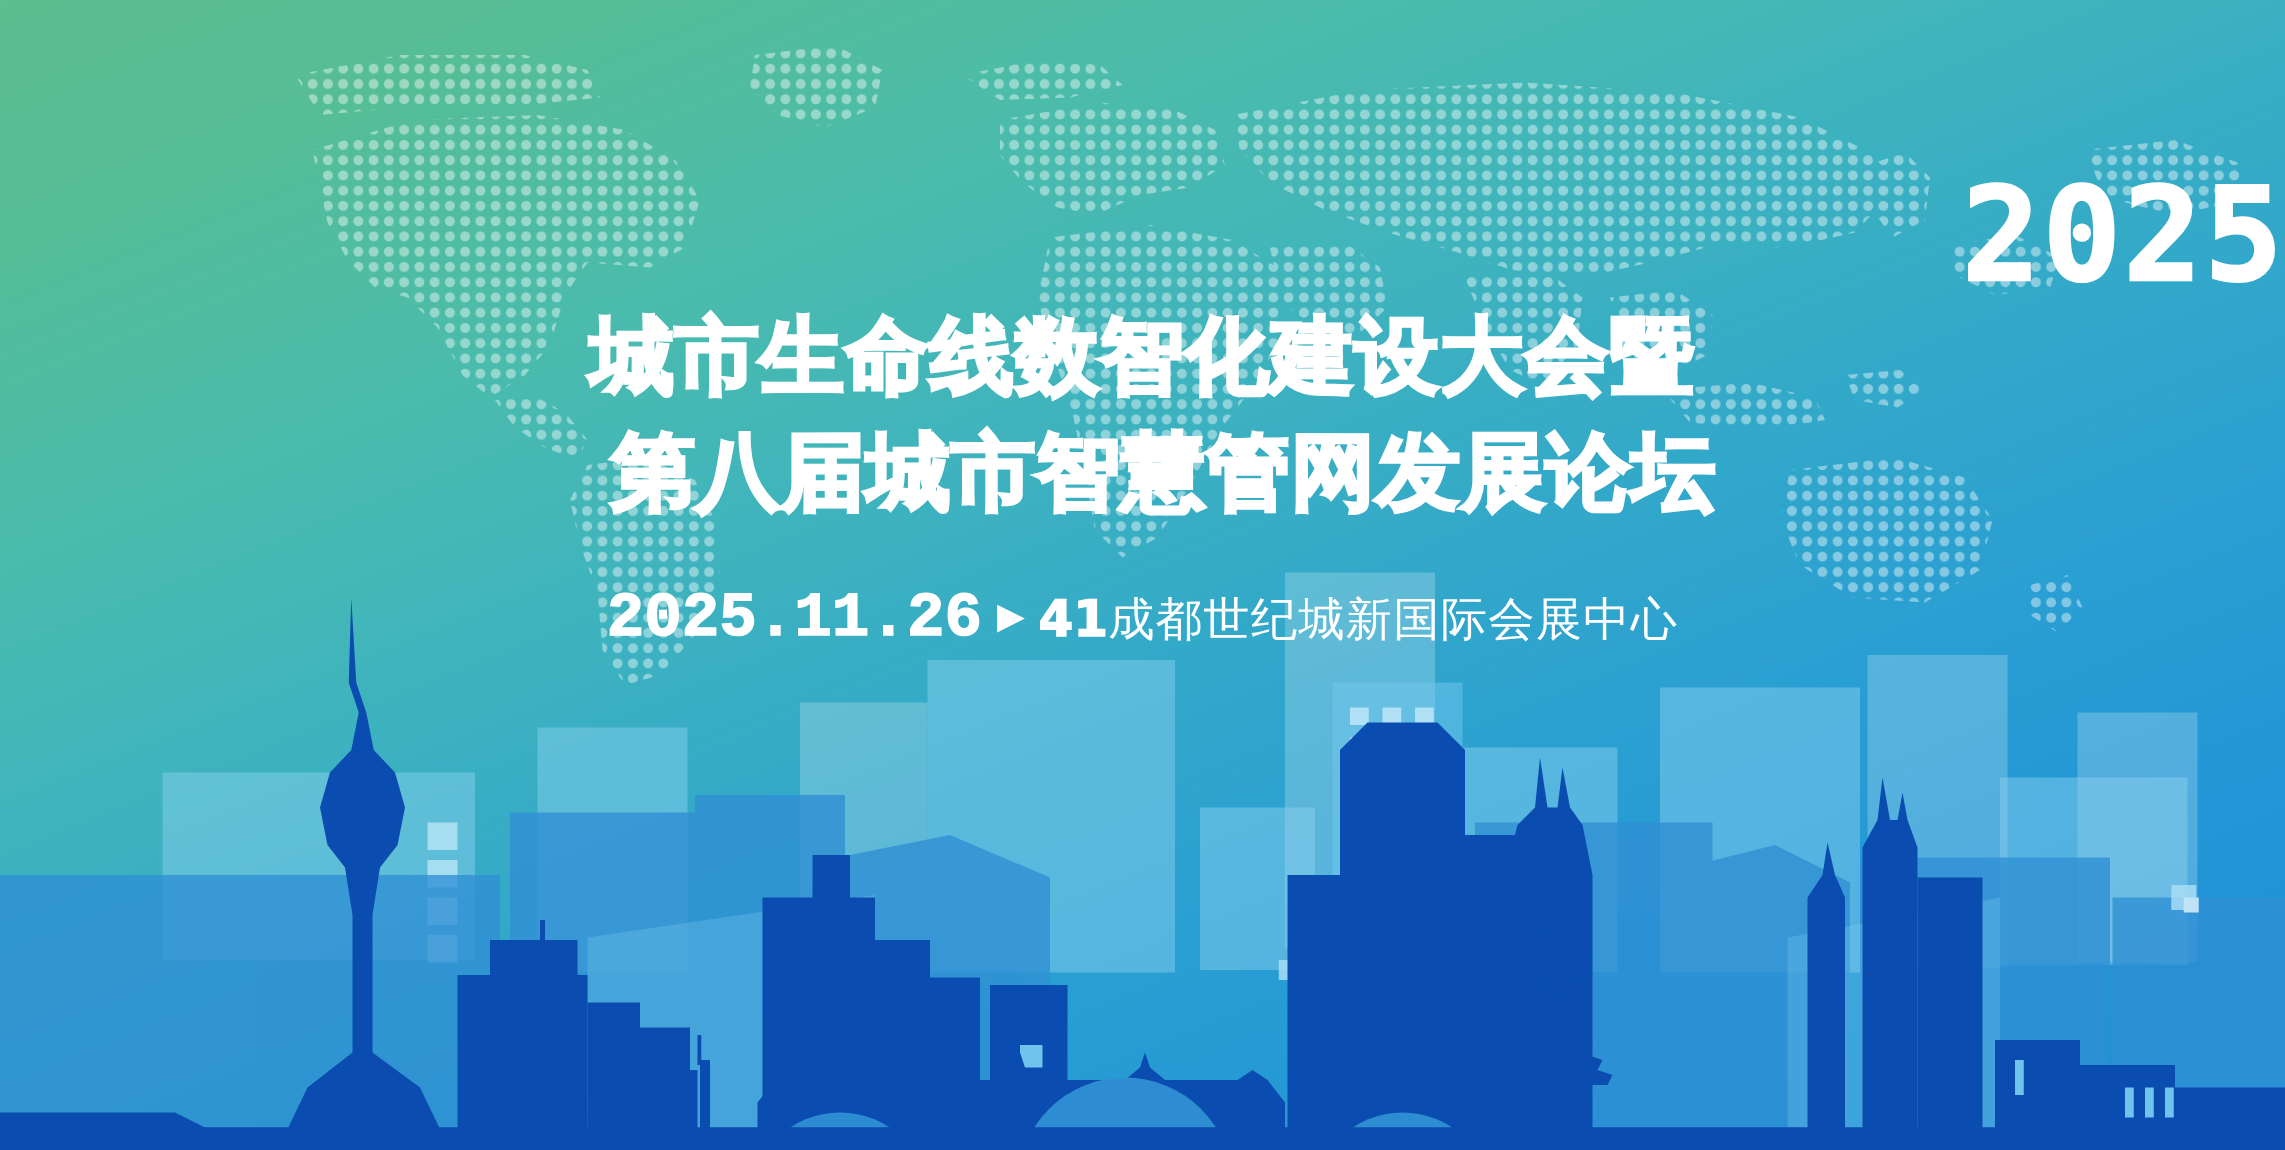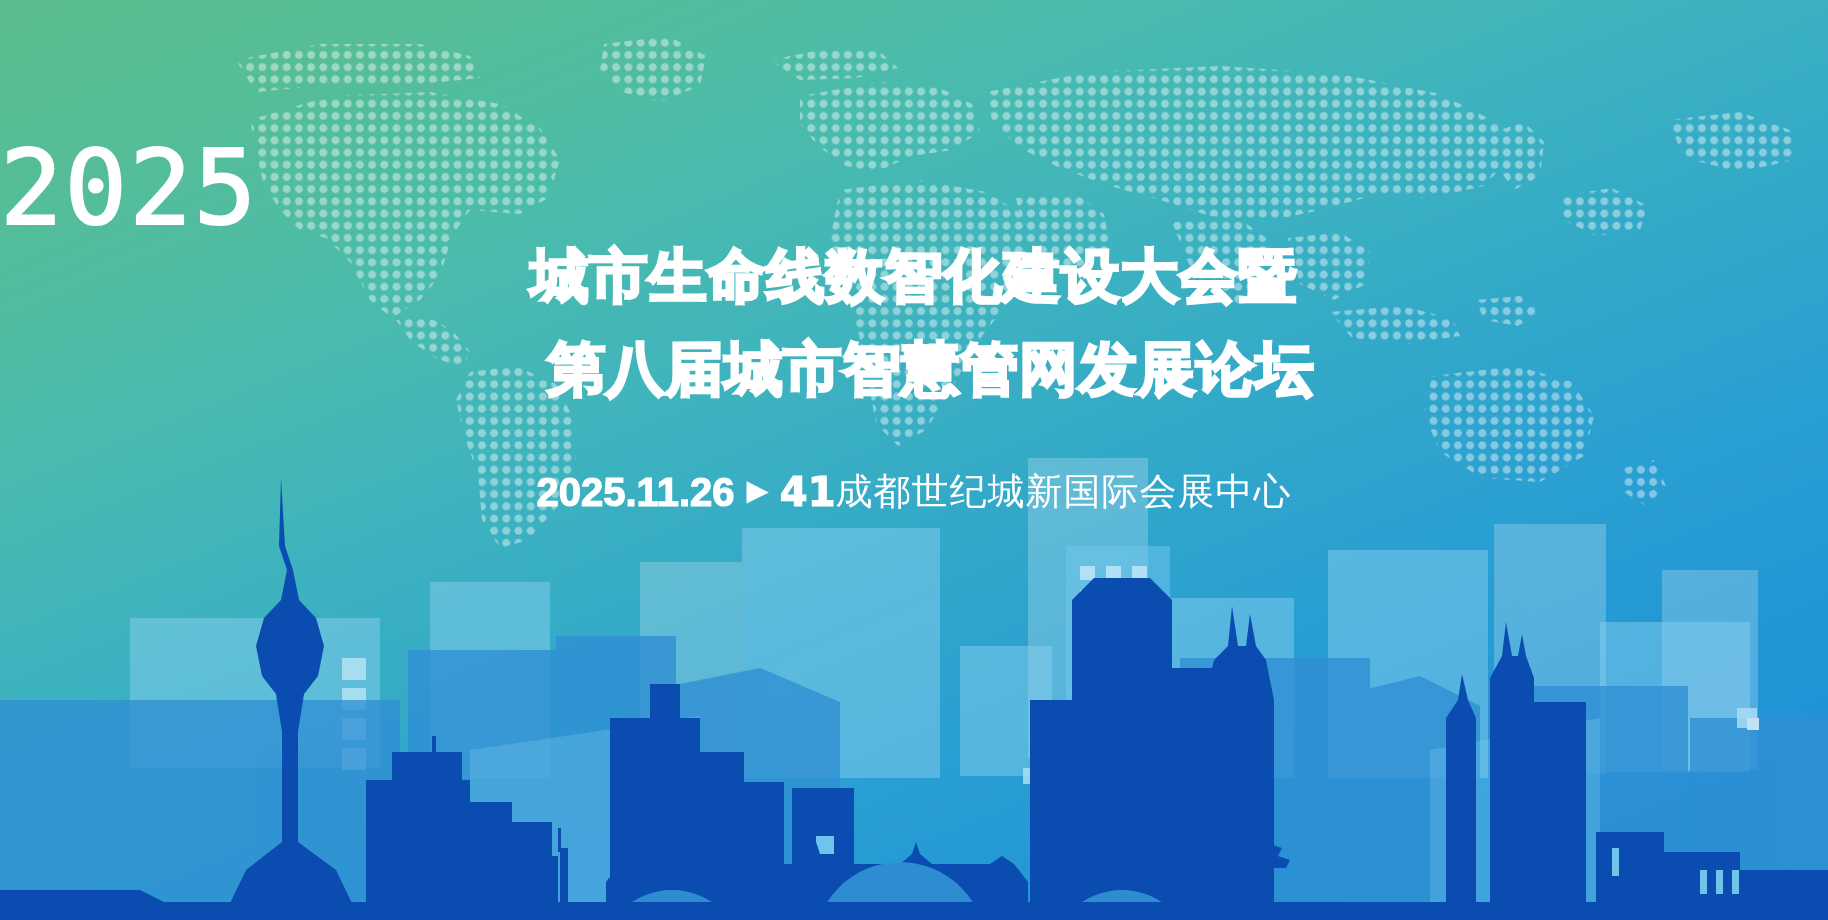--- a/index.html
+++ b/index.html
@@ -44,62 +44,62 @@
     position:absolute;
     left:0; top:0;
     width:1828px; height:920px;
     pointer-events:none;
   }
 
   .year{
     position:absolute;
     left:0; right:0;
     top:136px;
-    text-align:left;
+    text-align:right;
     color:#ffffff;
     font-size:104px;
     line-height:1;
-    font-weight:400;
+    font-weight:700;
     letter-spacing:2px;
     font-family:"DejaVu Sans Mono","Liberation Mono",monospace;
     -webkit-text-stroke:2px #ffffff;
   }
 
   .title-l1,.title-l2{
     position:absolute;
     left:0; right:0;
     text-align:center;
     color:#ffffff;
     font-weight:700;
-    font-size:58px;
+    font-size:67px;
     line-height:1;
     letter-spacing:1px;
     white-space:nowrap;
     -webkit-text-stroke:3px #ffffff;
-    font-family:Liberation Mono, monospace;
+    font-family:Liberation Sans, sans-serif;
   }
   .title-l1{ top:252px; }
   .title-l2{ top:345px;padding-left:34px; }
 
   .meta{
     position:absolute;
     left:0; right:0;
     top:467px;
     text-align:center;
     color:#ffffff;
     white-space:nowrap;
     font-size:0;
   }
   .meta .date{
     display:inline-block;
-    font-size:40px;
+    font-size:50px;
     font-weight:700;
     letter-spacing:0px;
     vertical-align:middle;
-    font-family:Liberation Sans, sans-serif;
+    font-family:Liberation Mono, monospace;
     -webkit-text-stroke:1.2px #ffffff;
   }
   .meta .arrow{
     display:inline-block;
     font-size:29px;
     vertical-align:middle;
     margin:0 11px 0 12px;
     position:relative;
     top:-2px;
     line-height:1;

